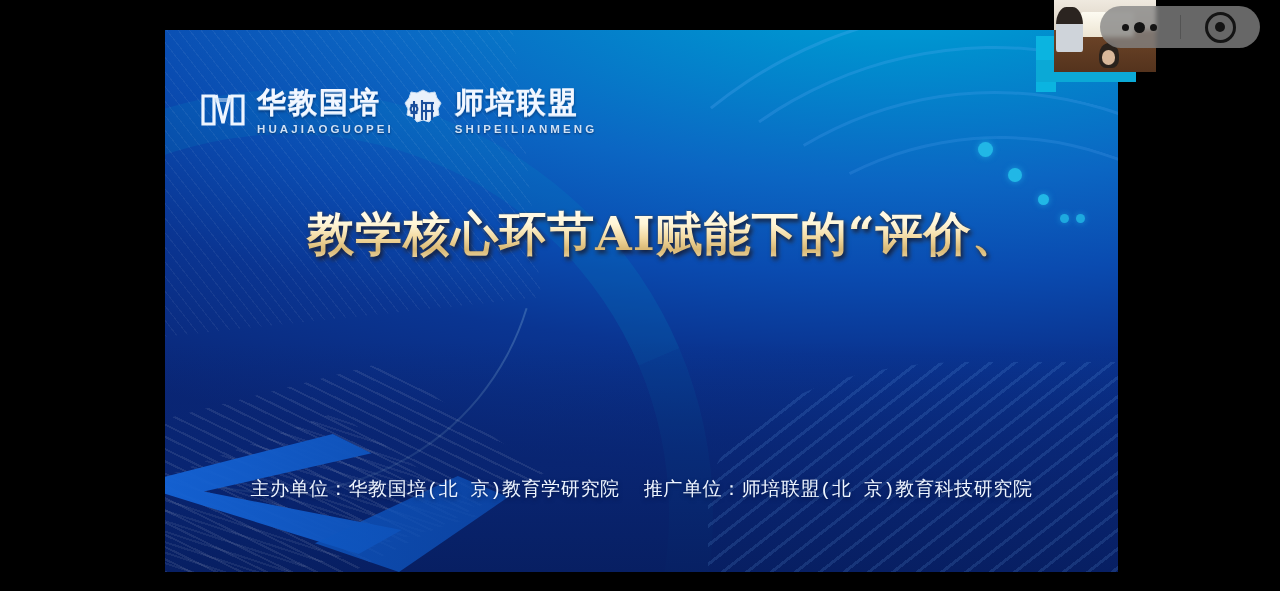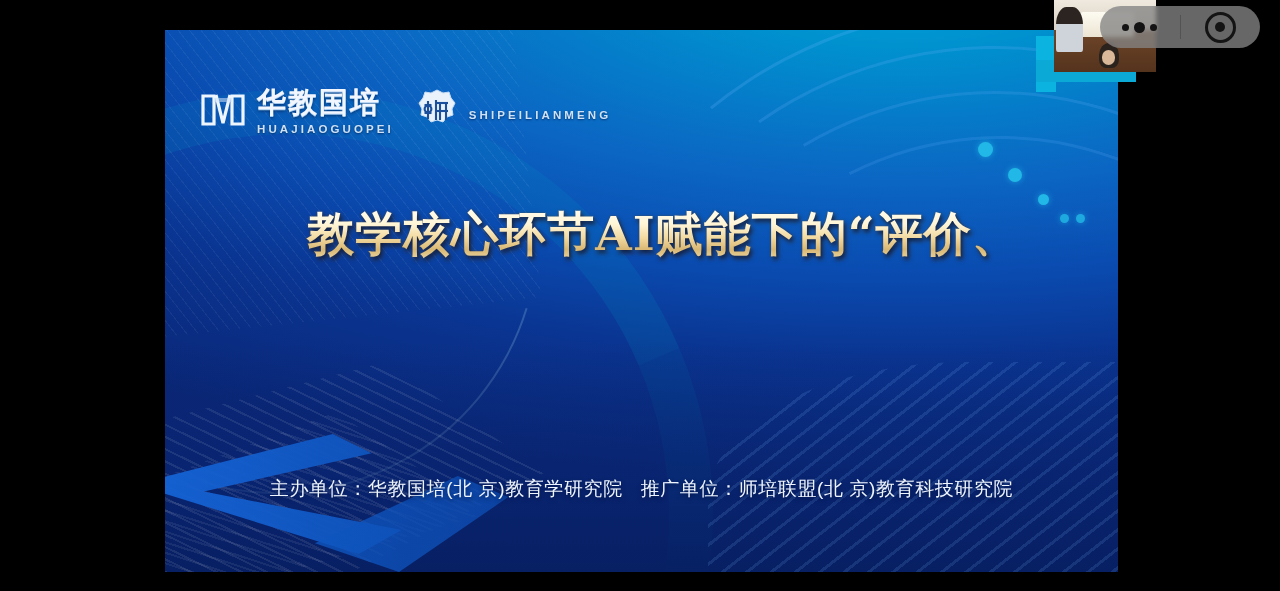--- a/index.html
+++ b/index.html
@@ -73,21 +73,21 @@
     position:absolute;left:0;right:0;bottom:0;height:230px;
     background:linear-gradient(180deg,rgba(8,36,110,0) 0%,rgba(8,36,110,.55) 55%,rgba(7,30,96,.88) 100%);
   }
 
   
   .dots{position:absolute;right:28px;top:112px;width:120px;height:120px;}
   .dots i{position:absolute;display:block;border-radius:50%;background:#21b7e6;box-shadow:0 0 6px rgba(40,200,240,.55);}
 
   
   .logos{
-    position:absolute;left:35px;top:58px;display:flex;align-items:center;gap:22px;
+    position:absolute;left:35px;top:58px;display:flex;align-items:center;gap:8px;
   }
   .logo{display:flex;align-items:center;gap:11px;}
   .logo-mark{flex:0 0 auto;}
   .logo-text{display:flex;flex-direction:column;line-height:1;}
   .logo-cn{
     font-size:29px;font-weight:bold;letter-spacing:2px;
     color:#f2f7ff;
     text-shadow:0 1px 0 #9fc6ec,0 2px 3px rgba(0,20,60,.6);
     font-family:"DejaVu Sans","Liberation Sans",sans-serif;
   }
@@ -125,21 +125,21 @@
     white-space:nowrap;
   }
   .diamond{
     width:9px;height:9px;background:linear-gradient(180deg,#ffe9a8,#d8ad58);
     transform:rotate(45deg);box-shadow:0 1px 2px rgba(0,15,55,.6);flex:0 0 auto;
   }
 
   
   .orgs{
     position:absolute;left:0;right:0;top:446px;text-align:center;
-    font-family:Liberation Sans, sans-serif;
+    font-family:Liberation Mono, monospace;
     font-size:19px;letter-spacing:.6px;color:#eef5ff;
     text-shadow:0 2px 4px rgba(0,15,55,.7);
     white-space:nowrap;
   }
   .orgs span{margin:0 6px;}
 
   
   #pip{
     position:absolute;left:1054px;top:0px;width:102px;height:72px;overflow:hidden;
     background:#1c1a18;
@@ -241,20 +241,21 @@
               <circle cx="12" cy="20" r="3.4"></circle>
               <path d="M20 11 v20"></path>
               <path d="M20 14 h12"></path>
               <path d="M24 14 v17"></path>
               <path d="M20 22 h12"></path>
               <path d="M30 14 v17"></path>
             </g>
           </svg>
         </span>
         <span class="logo-text">
+          <span class="logo-cn">师培联盟</span>
           <span class="logo-en">SHIPEILIANMENG</span>
         </span>
       </div>
 
     </div>
 
     <div class="headline">
       <div class="hl-line">教学核心环节AI赋能下的“评价、</div>
     </div>
 

